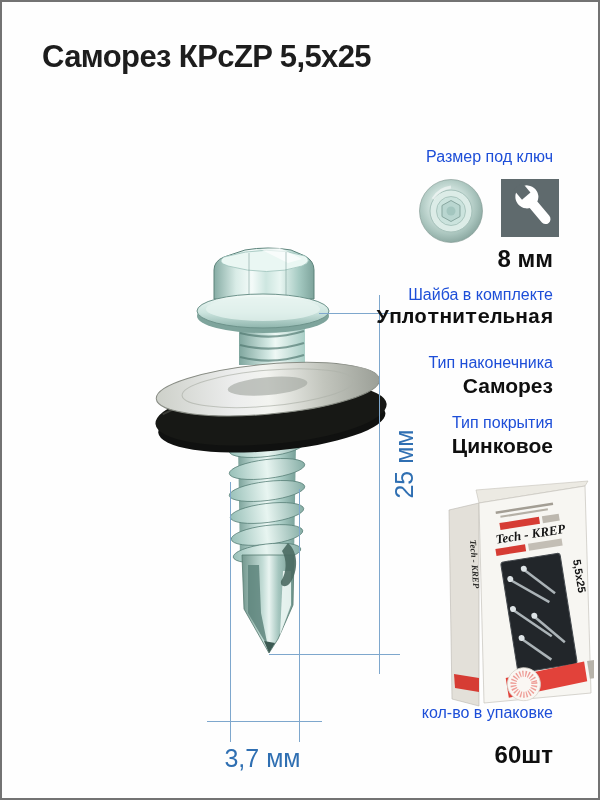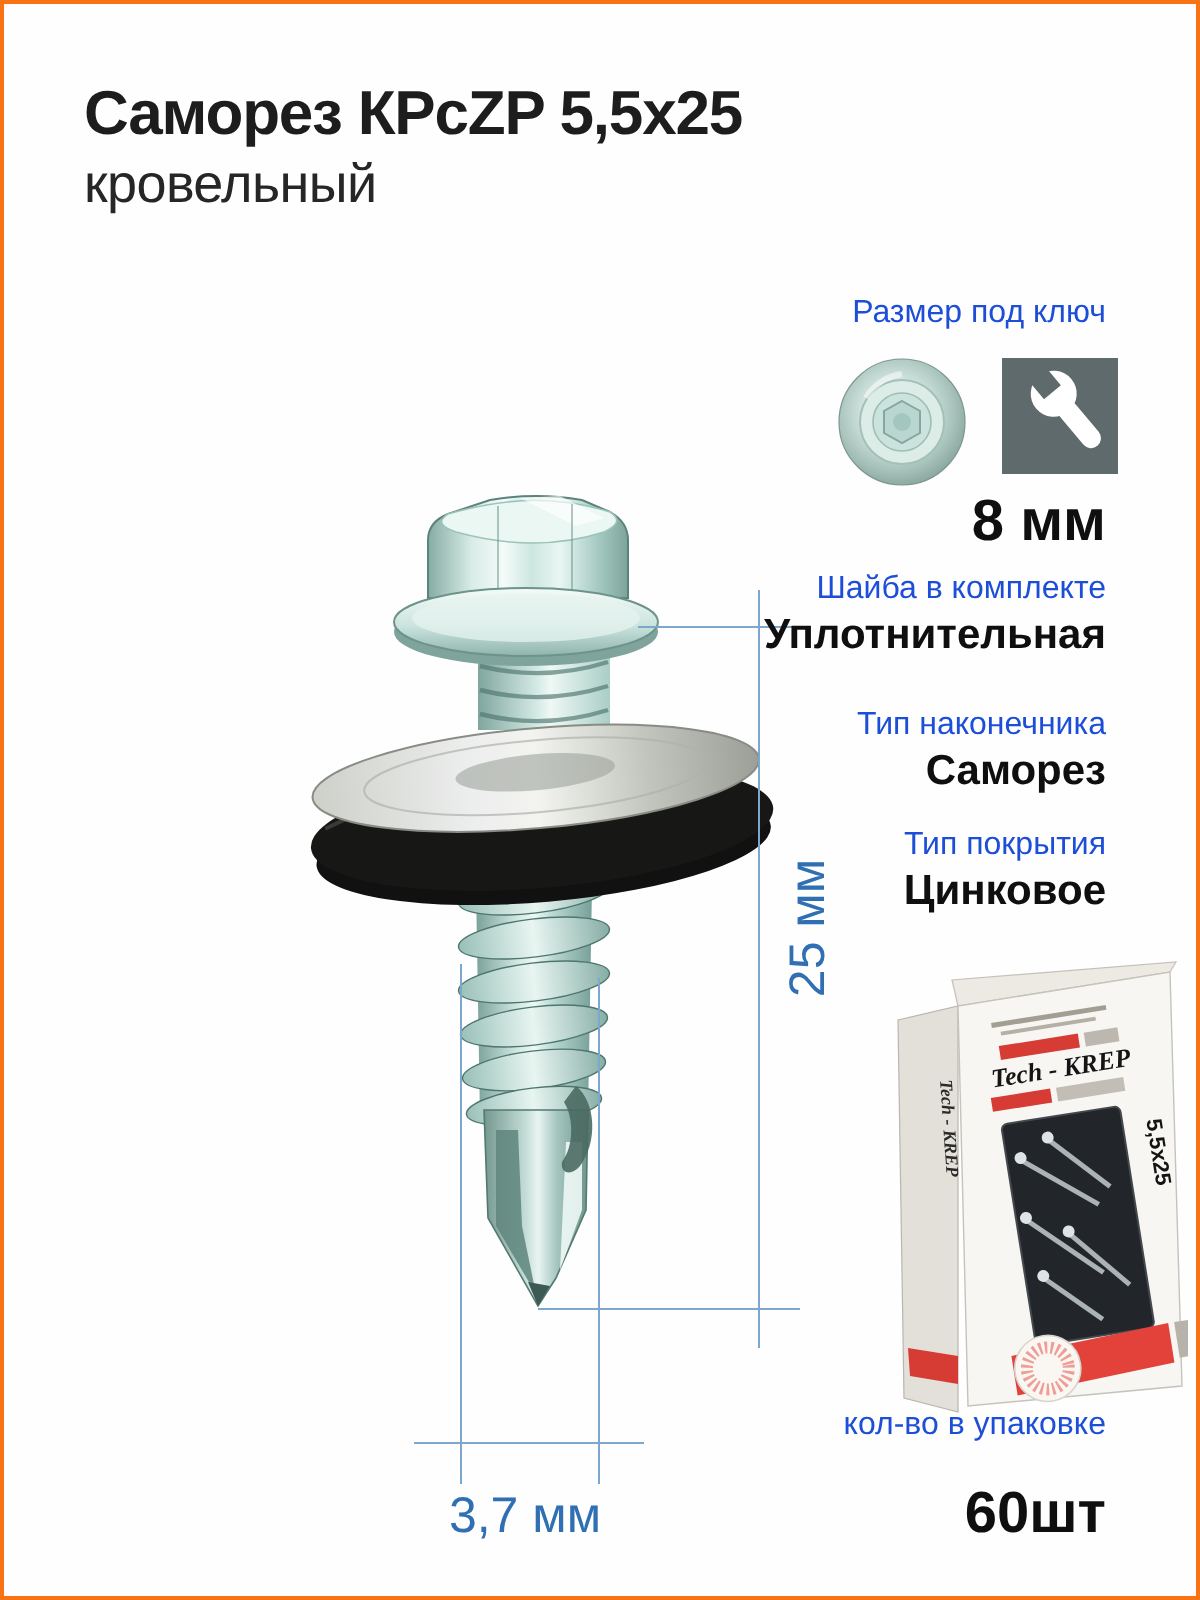--- a/index.html
+++ b/index.html
@@ -1,37 +1,36 @@
 <!DOCTYPE html>
 <html><head>
 <meta charset="utf-8">
 <style>
   html,body{margin:0;padding:0;background:#fff;}
   .canvas{
     position:relative;width:600px;height:800px;box-sizing:border-box;
-    background:#fefefe;border:2px solid #f97316;overflow:hidden;
+    background:#fefefe;border:2px solid #737373;overflow:hidden;
     font-family:"Liberation Sans","DejaVu Sans",sans-serif;
   }
   .abs{position:absolute;}
   .title{left:40px;top:37px;font-size:31px;font-weight:bold;color:#1d1d1d;letter-spacing:-0.6px;white-space:nowrap;}
   .subtitle{left:40px;top:75px;font-size:27px;color:#262626;letter-spacing:-0.3px;}
   .spec-label{right:45px;text-align:right;font-size:16px;color:#1d4ed8;white-space:nowrap;}
   .spec-value{right:45px;text-align:right;font-size:21px;font-weight:bold;color:#0f0f0f;white-space:nowrap;}
-  .spec-value.big{font-size:29px;}
+  .spec-value.big{font-size:24px;}
   .dim-line{background:#7ea7cd;}
   .dim-text{color:#2f6fb2;font-size:25px;text-align:center;white-space:nowrap;}
   .dim-rot{transform:rotate(-90deg);}
 </style>
 </head>
 <body>
 
 <div class="canvas">
 
   <div class="abs title">Саморез КРсZP 5,5x25</div>
-  <div class="abs subtitle">кровельный</div>
 
   <svg class="abs" style="left:140px;top:235px;" width="260" height="430" viewBox="0 0 260 430">
     <defs>
       <linearGradient id="gHead" x1="0" y1="0" x2="1" y2="0">
         <stop offset="0" stop-color="#86aca4"></stop>
           <stop offset="0.22" stop-color="#d9ece7"></stop>
         <stop offset="0.38" stop-color="#f4fbf9"></stop>
           <stop offset="0.52" stop-color="#cde6e0"></stop>
         <stop offset="0.66" stop-color="#e9f6f2"></stop>
           <stop offset="0.85" stop-color="#a5cac2"></stop>
@@ -157,21 +156,21 @@
     <g transform="translate(31,24) rotate(-40)">
       <circle cx="0" cy="-8" r="11.5" fill="#ffffff"></circle>
       <rect x="-5.5" y="-22" width="11" height="13" fill="#5f6a6d"></rect>
       <rect x="-5" y="-2" width="10" height="28" rx="5" fill="#ffffff"></rect>
     </g>
   </svg>
 
   <div class="abs spec-value big" style="top:243px;">8 мм</div>
 
   <div class="abs spec-label" style="top:284px;">Шайба в комплекте</div>
-  <div class="abs spec-value" style="top:304px;">Уплотнительная</div>
+  <div class="abs spec-value" style="top:304px;font-family:Liberation Mono, monospace;">Уплотнительная</div>
 
   <div class="abs spec-label" style="top:352px;">Тип наконечника</div>
   <div class="abs spec-value" style="top:372px;">Саморез</div>
 
   <div class="abs spec-label" style="top:412px;">Тип покрытия</div>
   <div class="abs spec-value" style="top:432px;">Цинковое</div>
 
   <svg class="abs" style="left:440px;top:476px;" width="152" height="236" viewBox="0 0 152 236">
 
     <polygon points="7,32 37,25 37,228 10,221" fill="#e3e0d9" stroke="#b9b6ae" stroke-width="0.6"></polygon>

